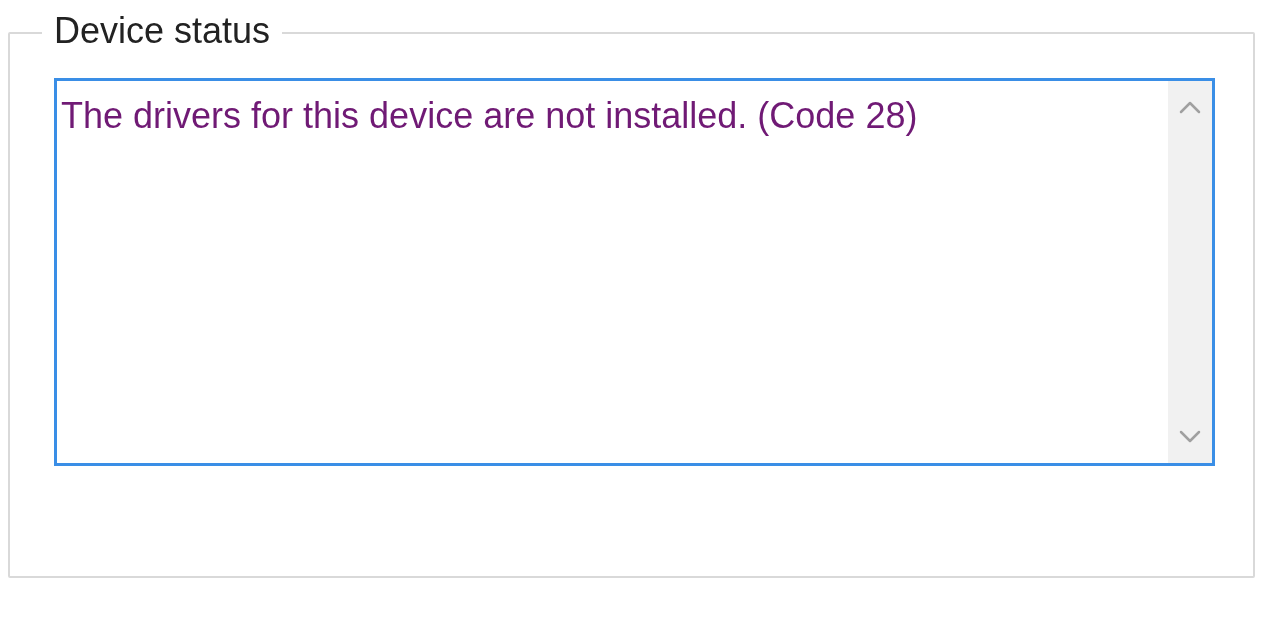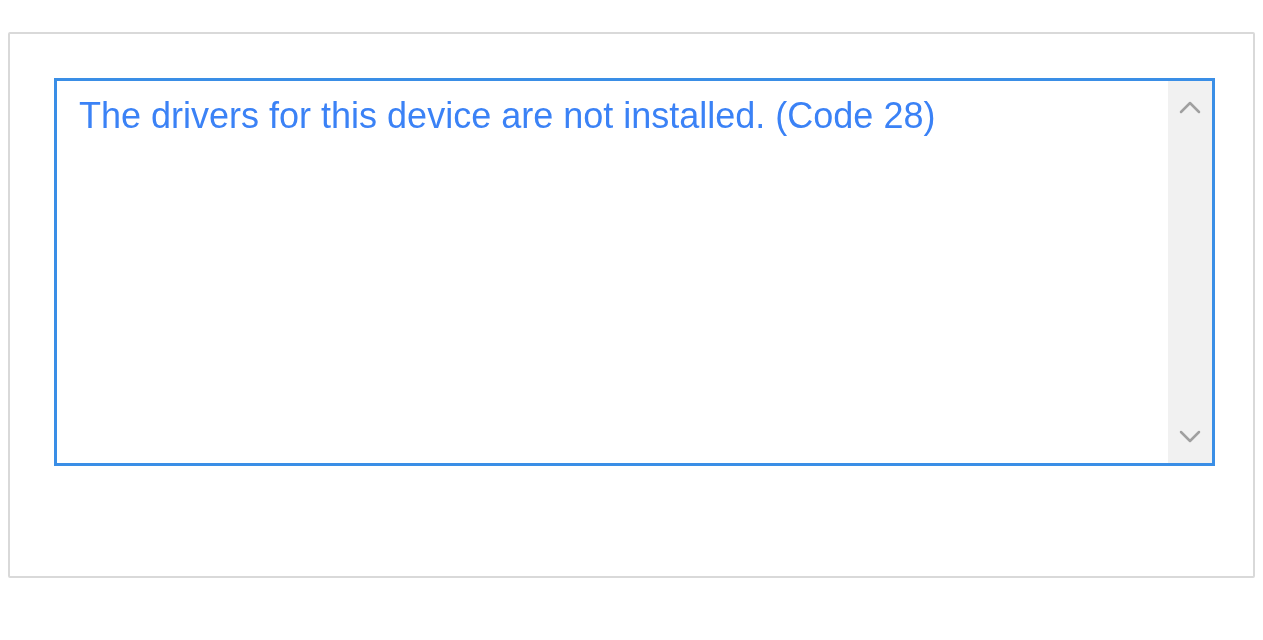--- a/index.html
+++ b/index.html
@@ -34,23 +34,23 @@
     .status-box {
       position: relative;
       border: 3px solid #3a8ee6;
       background: #ffffff;
       height: 388px;
       width: 100%;
       display: flex;
     }
     .status-text-area {
       flex: 1;
-      padding: 12px 22px;
+      padding: 12px 4px;
       font-size: 36px;
-      color: #3b82f6;
+      color: #701a75;
       line-height: 1.3;
       overflow: hidden;
     }
     .scrollbar {
       width: 44px;
       background: #f1f1f1;
       display: flex;
       flex-direction: column;
       justify-content: space-between;
       align-items: center;
@@ -71,20 +71,21 @@
       stroke-width: 2.5;
       fill: none;
       stroke-linecap: round;
       stroke-linejoin: round;
     }
   </style>
 </head>
 <body>
 
 <div class="fieldset">
+  <div class="legend">Device status</div>
 
   <div class="status-box">
     <div class="status-text-area">The drivers for this device are not installed. (Code 28)</div>
     <div class="scrollbar">
       <div class="scroll-arrow">
         <svg viewBox="0 0 22 14">
           <polyline points="2,12 11,3 20,12"></polyline>
         </svg>
       </div>
       <div class="scroll-arrow">

